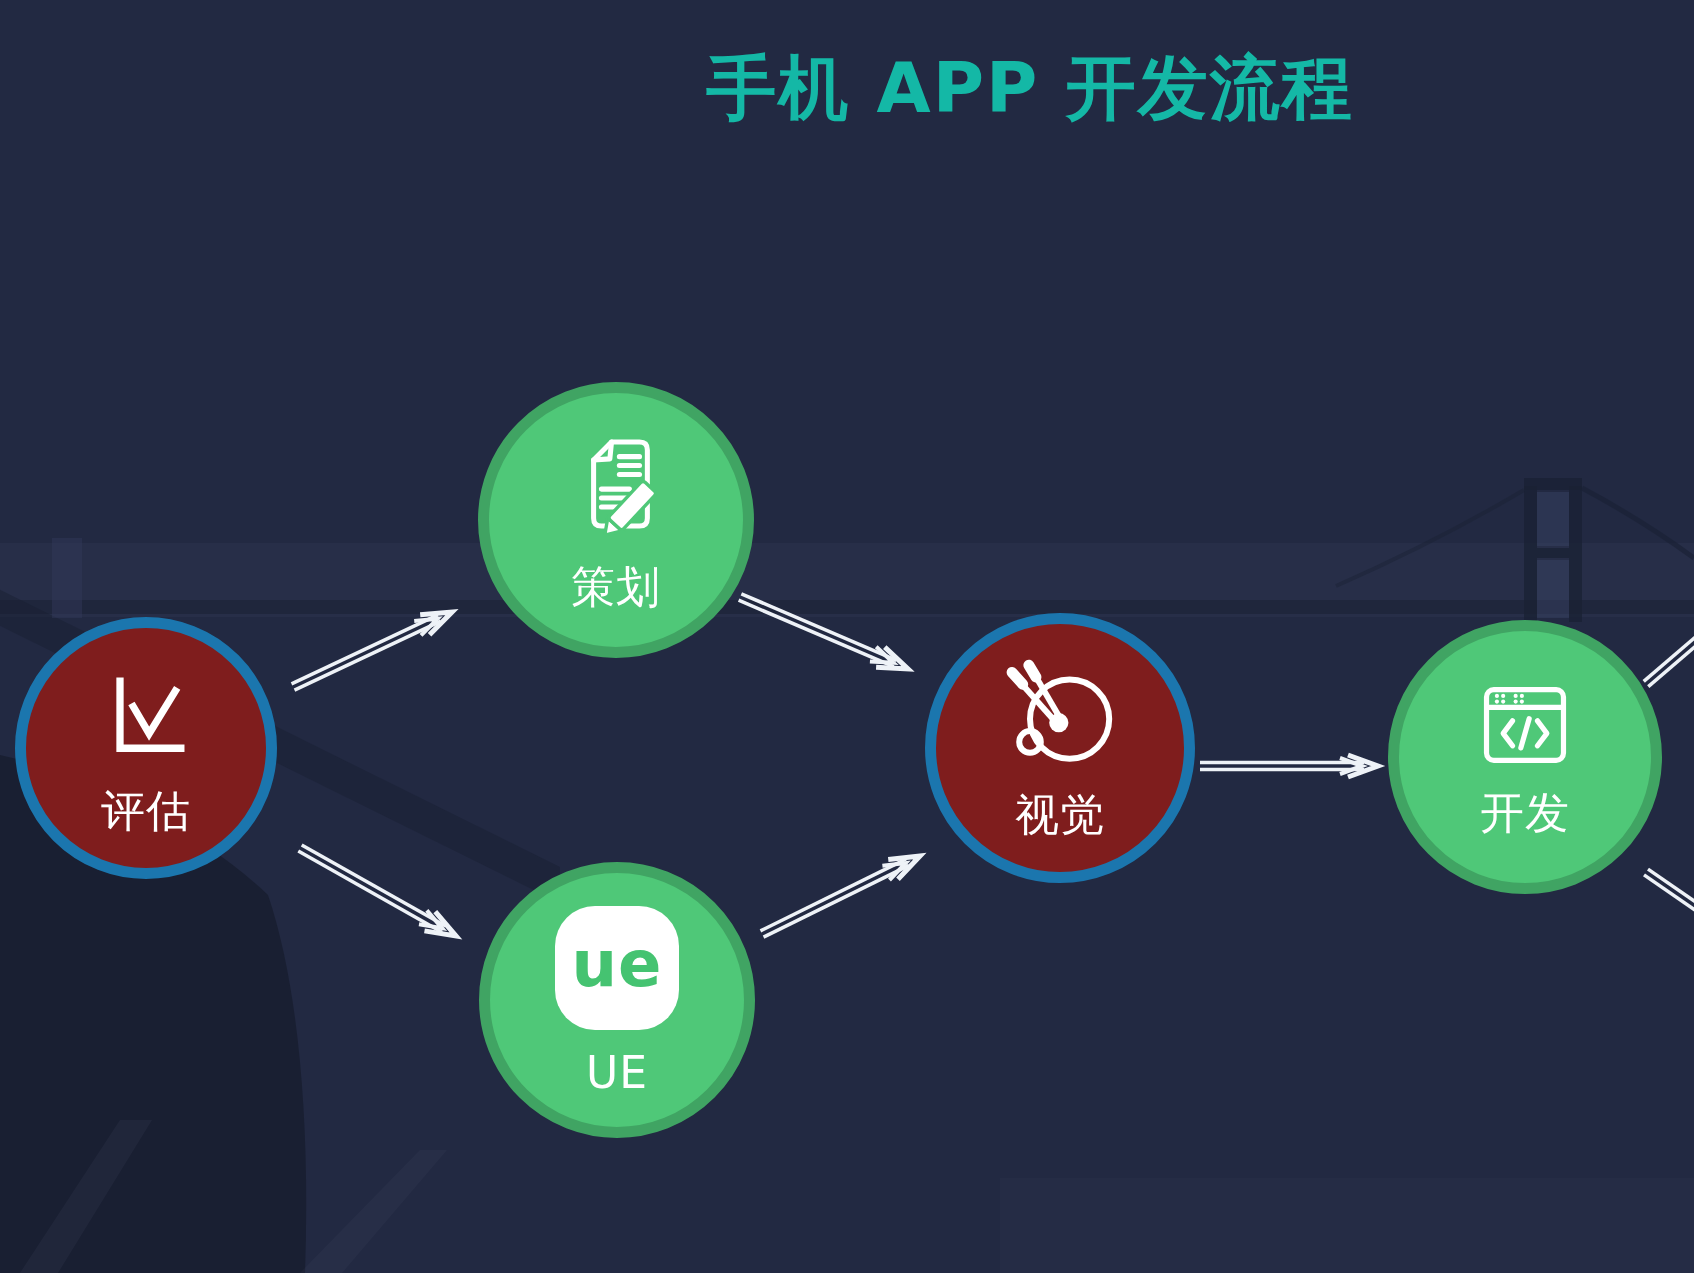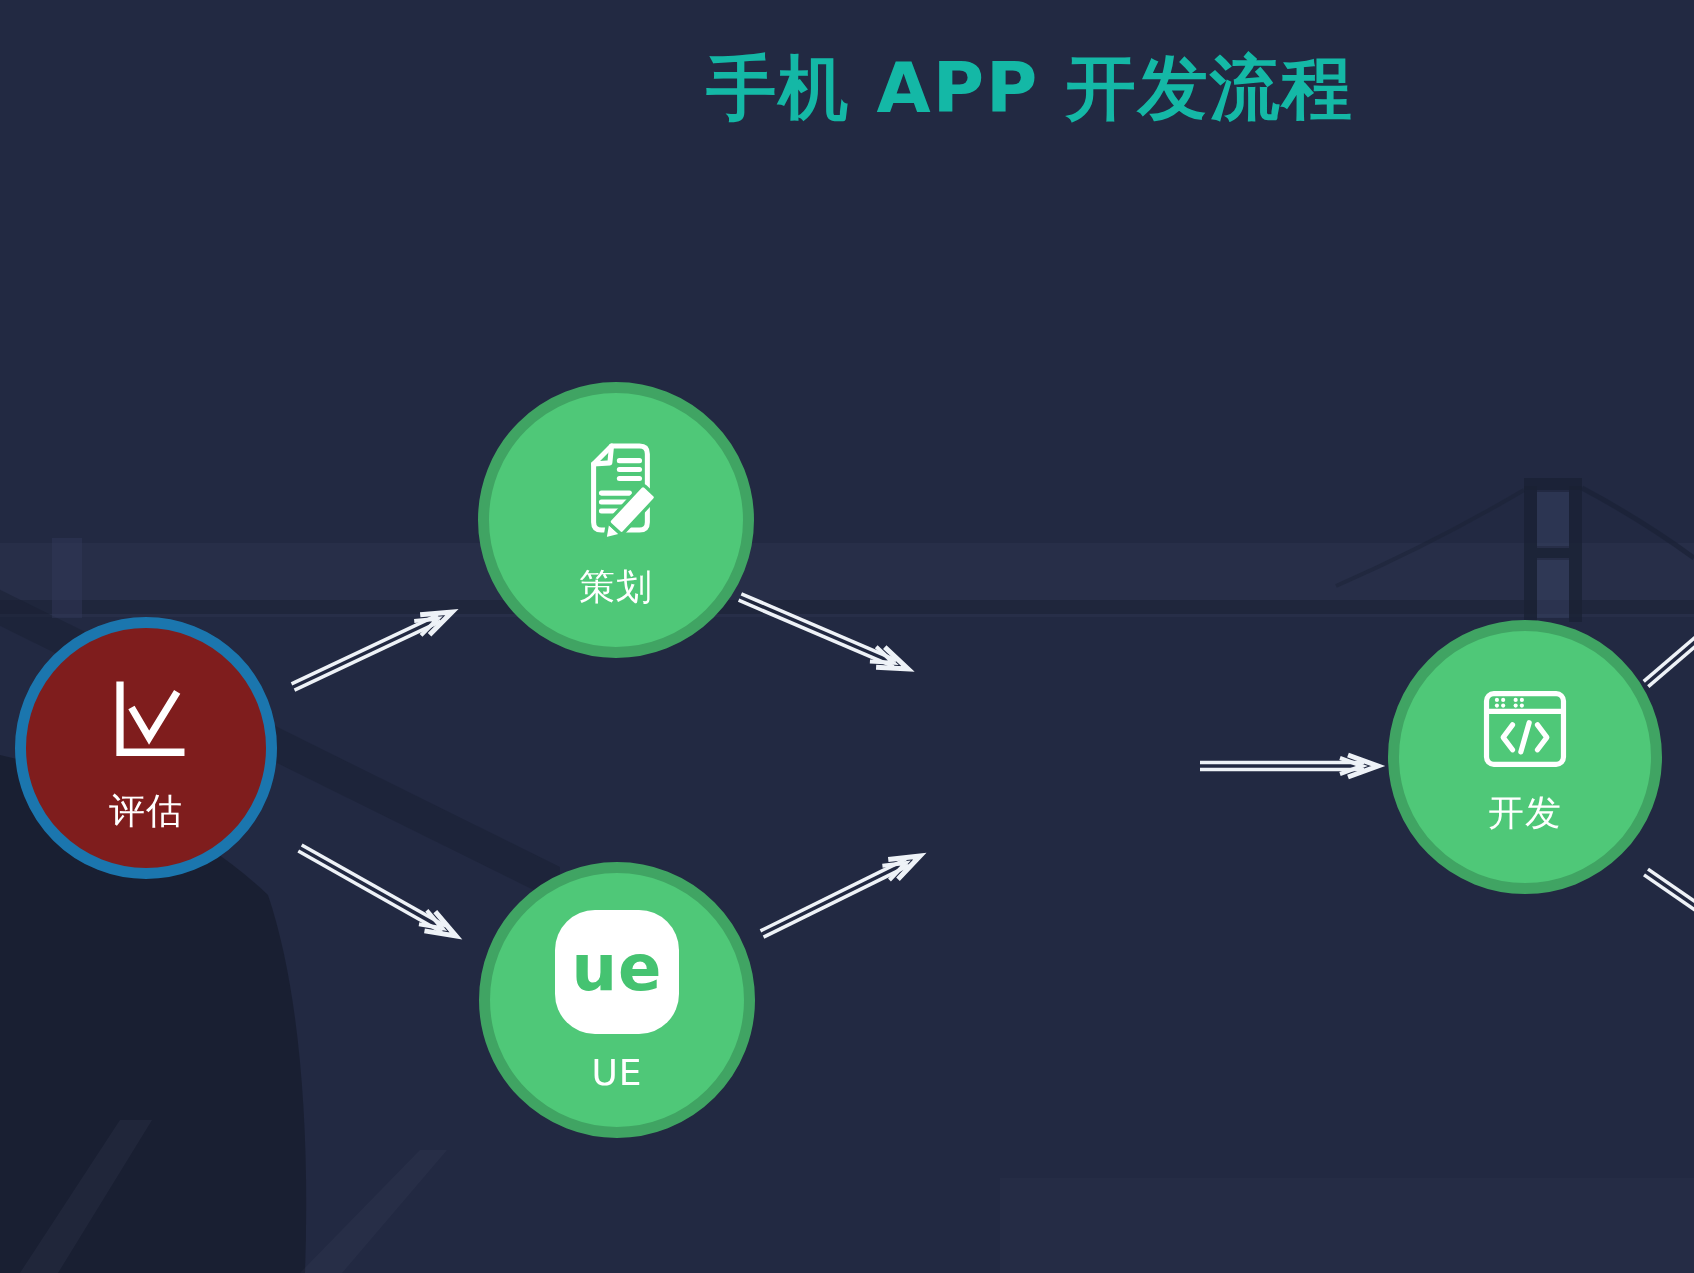--- a/index.html
+++ b/index.html
@@ -14,21 +14,21 @@
     color:#14b8a6;font-size:70px;font-weight:bold;letter-spacing:2px;
     white-space:nowrap;line-height:1.1;
   }
   .node{
     position:absolute;border-radius:50%;box-sizing:border-box;
     display:flex;flex-direction:column;align-items:center;justify-content:center;
     gap:9px;
   }
   .node--blue{background:#7f1d1d;border:11px solid #1b76ae;}
   .node--green{background:#4fc878;border:11px solid #40a463;}
-  .node__label{color:#ffffff;font-size:36px;line-height:1;letter-spacing:1px;margin-top:12px;}
+  .node__label{color:#ffffff;font-size:44px;line-height:1;letter-spacing:1px;margin-top:12px;}
   .ue-badge{
     width:124px;height:124px;background:#ffffff;border-radius:40px;
     display:flex;align-items:center;justify-content:center;
   }
   .ue-badge span{
     color:#45c371;font-size:64px;font-weight:bold;letter-spacing:1px;
     transform:translateY(-4px);
   }
   
   .node-pinggu{left:15px;top:617px;width:262px;height:262px;}
@@ -141,20 +141,32 @@
     <div class="node__label">策划</div>
   </div>
 
   <div class="node node--green node-ue">
     <div class="ue-badge">
       <span>ue</span>
     </div>
     <div class="node__label">UE</div>
   </div>
 
+  <div class="node node--blue node-shijue">
+    <svg width="120" height="113" viewBox="0 0 100 94" aria-hidden="true">
+      <circle cx="58" cy="50" r="33" stroke="#ffffff" stroke-width="5" fill="none"></circle>
+      <circle cx="25" cy="69" r="9" stroke="#ffffff" stroke-width="5" fill="none"></circle>
+      <line x1="13" y1="15" x2="46" y2="52" stroke="#ffffff" stroke-width="5"></line>
+      <line x1="26" y1="8" x2="50" y2="49" stroke="#ffffff" stroke-width="5"></line>
+      <line x1="10" y1="11" x2="19" y2="21" stroke="#ffffff" stroke-width="9" stroke-linecap="round"></line>
+      <line x1="24" y1="5" x2="30" y2="15" stroke="#ffffff" stroke-width="9" stroke-linecap="round"></line>
+      <circle cx="49" cy="53" r="8" fill="#ffffff"></circle>
+    </svg>
+    <div class="node__label">视觉</div>
+  </div>
 
   <div class="node node--green node-kaifa">
     <svg width="104" height="90" viewBox="0 0 100 86" aria-hidden="true">
       <rect x="13" y="9" width="74" height="68" rx="7" stroke="#ffffff" stroke-width="5" fill="none"></rect>
       <line x1="13" y1="26" x2="87" y2="26" stroke="#ffffff" stroke-width="5"></line>
       <g fill="#ffffff">
         <circle cx="23" cy="15" r="2"></circle>
           <circle cx="29" cy="15" r="2"></circle>
         <circle cx="23" cy="20.5" r="2"></circle>
           <circle cx="29" cy="20.5" r="2"></circle>

